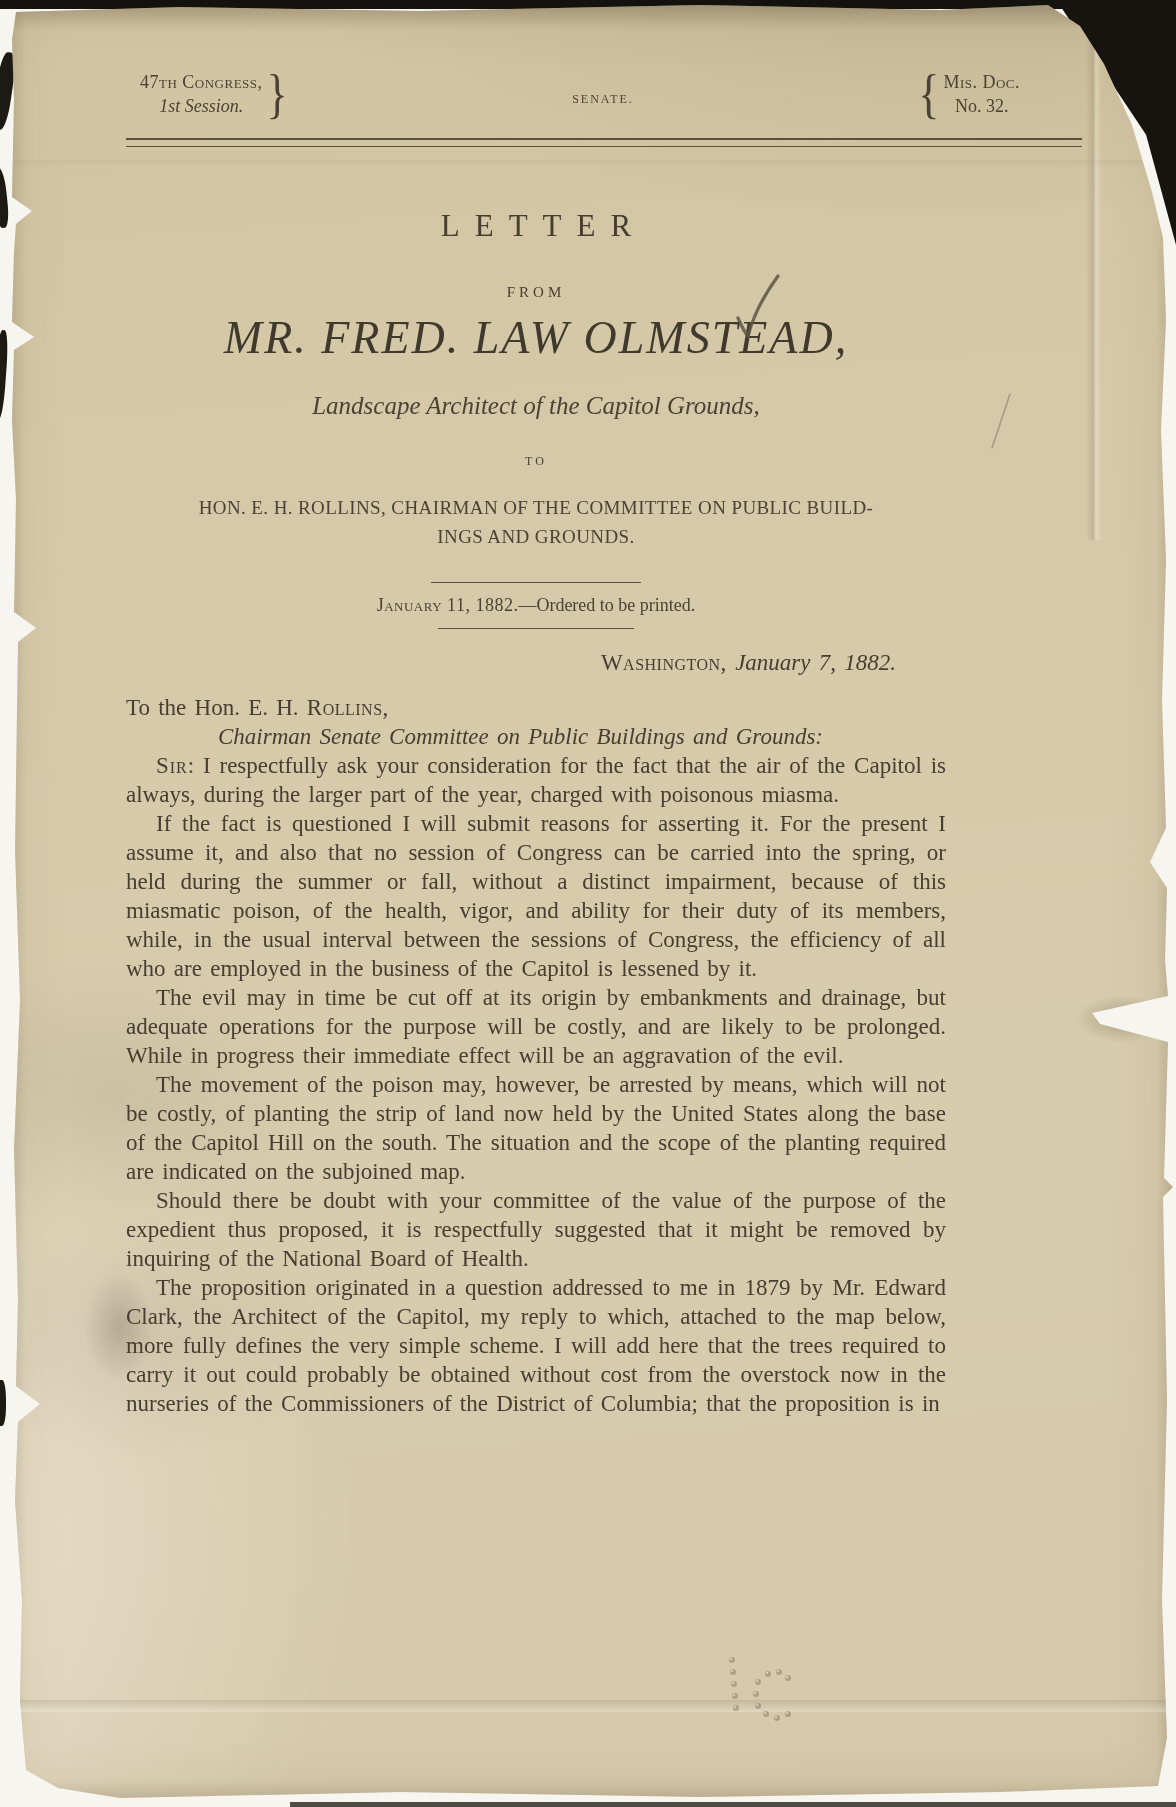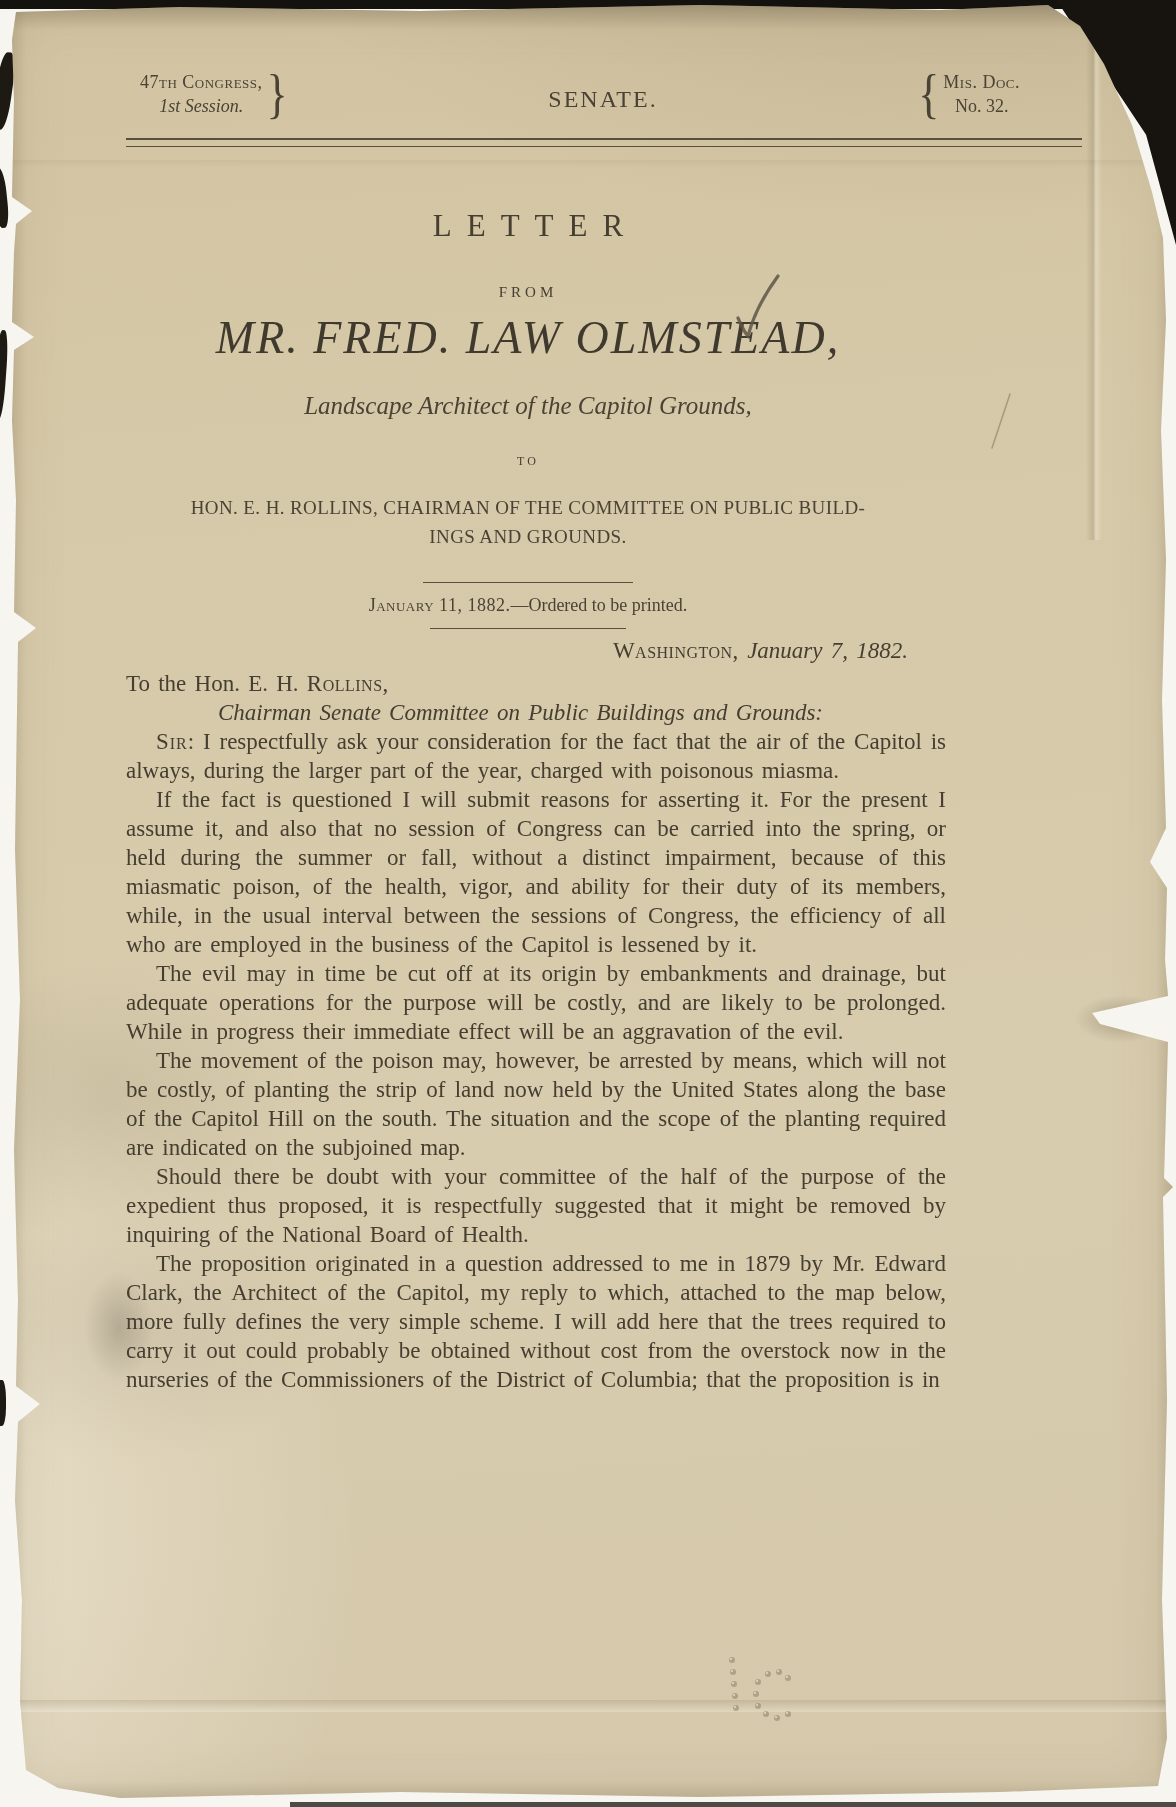--- a/index.html
+++ b/index.html
@@ -68,40 +68,40 @@
   .content{position:absolute;top:0;left:0;width:1176px;height:1807px;}
 
   .masthead{position:absolute;top:70px;left:126px;width:894px;display:flex;
     justify-content:space-between;align-items:center;color:#4a4335;}
   .mast-left{display:flex;align-items:center;gap:4px;margin-left:14px;}
   .mast-right{display:flex;align-items:center;gap:4px;}
   .mast-lines{text-align:center;font-size:18px;line-height:1.35;}
   .sc{font-variant:small-caps;letter-spacing:.5px;}
   .mast-session{font-style:italic;}
   .brace{font-size:44px;font-weight:400;color:#4a4335;transform:scaleY(1.25);line-height:1;}
-  .mast-center{font-size:24px;letter-spacing:2px;padding-top:10px;color:#4a4335;}
+  .mast-center{font-size:12px;letter-spacing:2px;padding-top:10px;color:#4a4335;}
 
   .double-rule{position:absolute;top:138px;left:126px;width:956px;height:6px;
     border-top:2px solid #57503f;border-bottom:1px solid #57503f;}
 
-  .titleblock{position:absolute;top:208px;left:118px;width:820px;text-align:center;color:#453e31;}
+  .titleblock{position:absolute;top:208px;left:126px;width:820px;text-align:center;color:#453e31;}
   .doc-title{font-size:31px;letter-spacing:15px;margin:0 0 40px 0;font-weight:400;text-indent:15px;}
   .from-label{font-size:15px;letter-spacing:4px;margin:0 0 10px 0;}
   .author{font-size:46px;letter-spacing:2px;margin:0 0 28px 0;font-weight:400;white-space:nowrap;color:#403a2e;font-style:italic;}
   .role{font-size:25px;font-style:italic;margin:12px 0 34px 0;color:#4a4335;}
   .to-label{font-size:12px;letter-spacing:3px;margin:0 0 24px 0;text-align:center;}
   .recipient{font-size:19px;letter-spacing:.4px;line-height:1.55;margin:0;color:#4a4335;}
 
   .rule-short{width:210px;height:0;border-top:1.5px solid #57503f;margin:30px auto 0 auto;}
   .order-line{font-size:18px;margin:12px 0 0 0;color:#4a4335;}
   .rule-short2{width:196px;height:0;border-top:1.5px solid #57503f;margin:12px auto 0 auto;}
 
   .letter{position:absolute;top:632px;left:126px;width:820px;font-size:23px;line-height:29px;
     color:#453e31;word-spacing:2.5px;}
-  .dateline{text-align:right;padding-right:34px;margin:4px;}
+  .dateline{text-align:right;padding-right:34px;margin:16px;}
   .dateline .it{font-style:italic;}
   .salutation{margin:0;}
   .salutation2{margin:0 0 0 92px;font-style:italic;}
   .body-para{margin:0;text-align:justify;text-indent:30px;}
   .lead-sc{font-variant:small-caps;letter-spacing:1px;}
 
   
   .checkmark{position:absolute;top:272px;left:730px;width:56px;height:72px;}
   .slash-mark{position:absolute;top:392px;left:988px;width:26px;height:58px;}
   .emboss{position:absolute;top:1652px;left:718px;width:90px;height:80px;opacity:.85;}
@@ -166,21 +166,21 @@
 
     <div class="letter">
       <p class="dateline"><span class="sc">Washington,</span><span class="it"> January 7, 1882.</span></p>
       <p class="salutation"><span>To the Hon. E. H. </span><span class="sc">Rollins</span><span>,</span></p>
       <p class="salutation2">Chairman Senate Committee on Public Buildings and Grounds:</p>
       <p class="body-para"><span class="lead-sc">Sir</span><span>: I respectfully ask your consideration for the fact that the air of the Capitol is always, during the larger part of the year, charged with poisonous miasma.</span></p>
       <div id="paragraphs">
           <p class="body-para">If the fact is questioned I will submit reasons for asserting it.  For the present I assume it, and also that no session of Congress can be carried into the spring, or held during the summer or fall, without a distinct impairment, because of this miasmatic poison, of the health, vigor, and ability for their duty of its members, while, in the usual interval between the sessions of Congress, the efficiency of all who are employed in the business of the Capitol is lessened by it.</p>
           <p class="body-para">The evil may in time be cut off at its origin by embankments and drainage, but adequate operations for the purpose will be costly, and are likely to be prolonged.  While in progress their immediate effect will be an aggravation of the evil.</p>
           <p class="body-para">The movement of the poison may, however, be arrested by means, which will not be costly, of planting the strip of land now held by the United States along the base of the Capitol Hill on the south.  The situation and the scope of the planting required are indicated on the subjoined map.</p>
-          <p class="body-para">Should there be doubt with your committee of the half of the purpose of the expedient thus proposed, it is respectfully suggested that it might be removed by inquiring of the National Board of Health.</p>
+          <p class="body-para">Should there be doubt with your committee of the value of the purpose of the expedient thus proposed, it is respectfully suggested that it might be removed by inquiring of the National Board of Health.</p>
           <p class="body-para">The proposition originated in a question addressed to me in 1879 by Mr. Edward Clark, the Architect of the Capitol, my reply to which, attached to the map below, more fully defines the very simple scheme. I will add here that the trees required to carry it out could probably be obtained without cost from the overstock now in the nurseries of the Commissioners of the District of Columbia; that the proposition is in</p>
         </div>
     </div>
 
     <svg class="checkmark" viewBox="0 0 56 72">
       <path d="M8 46 Q14 60 18 64 Q26 34 48 4" fill="none" stroke="#5d5647" stroke-width="3.2" stroke-linecap="round" opacity="0.85"></path>
     </svg>
 
     <svg class="slash-mark" viewBox="0 0 26 58">
       <path d="M22 2 L4 56" fill="none" stroke="#6b6352" stroke-width="1.6" stroke-linecap="round" opacity="0.45"></path>

